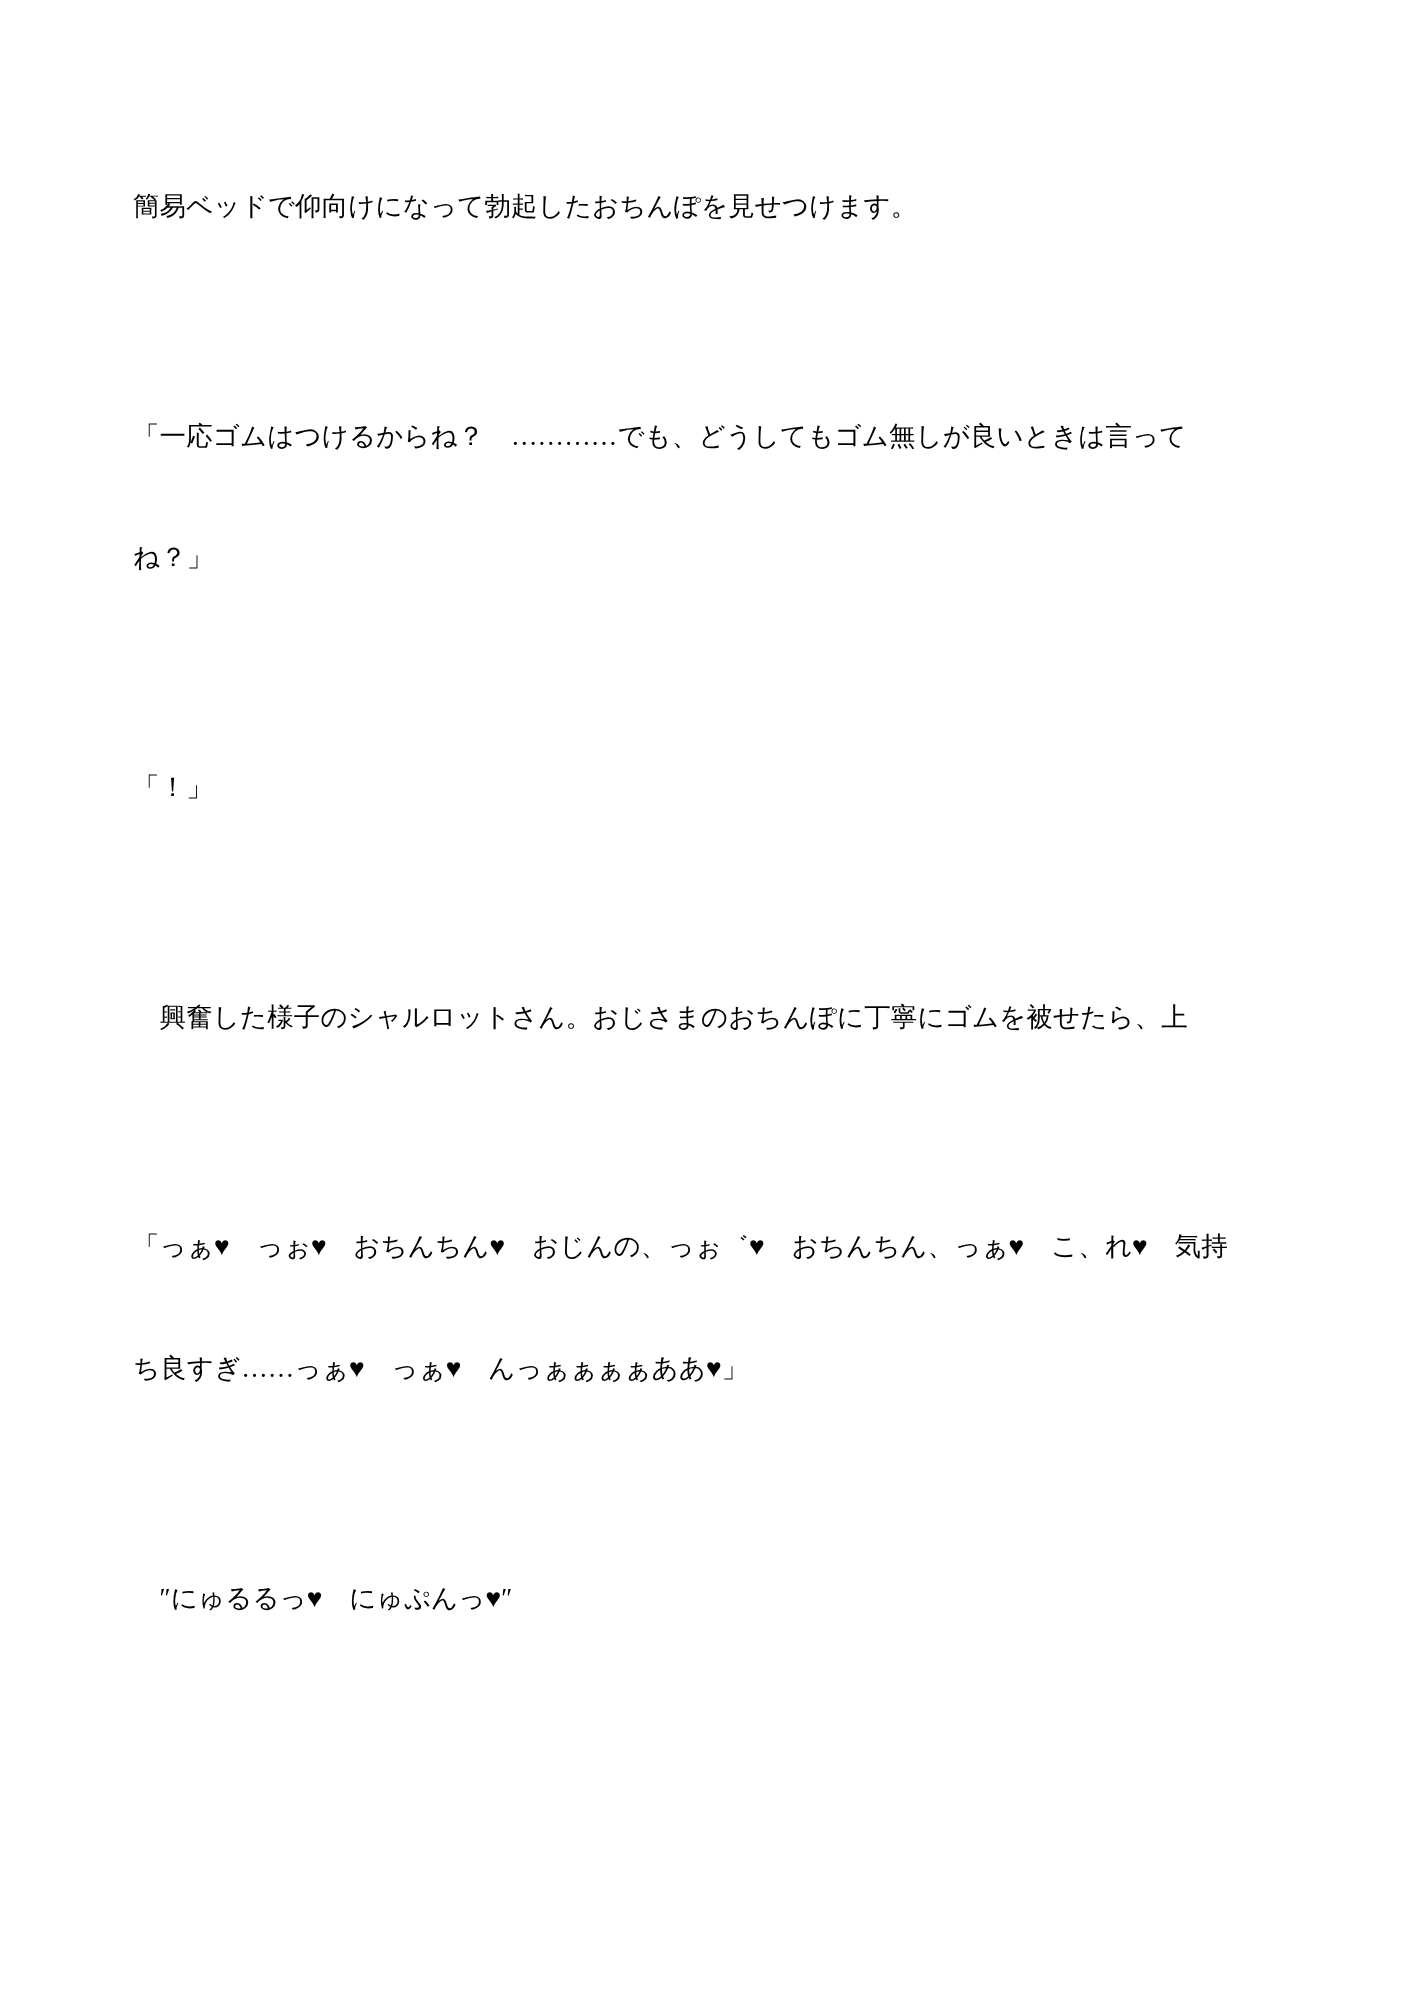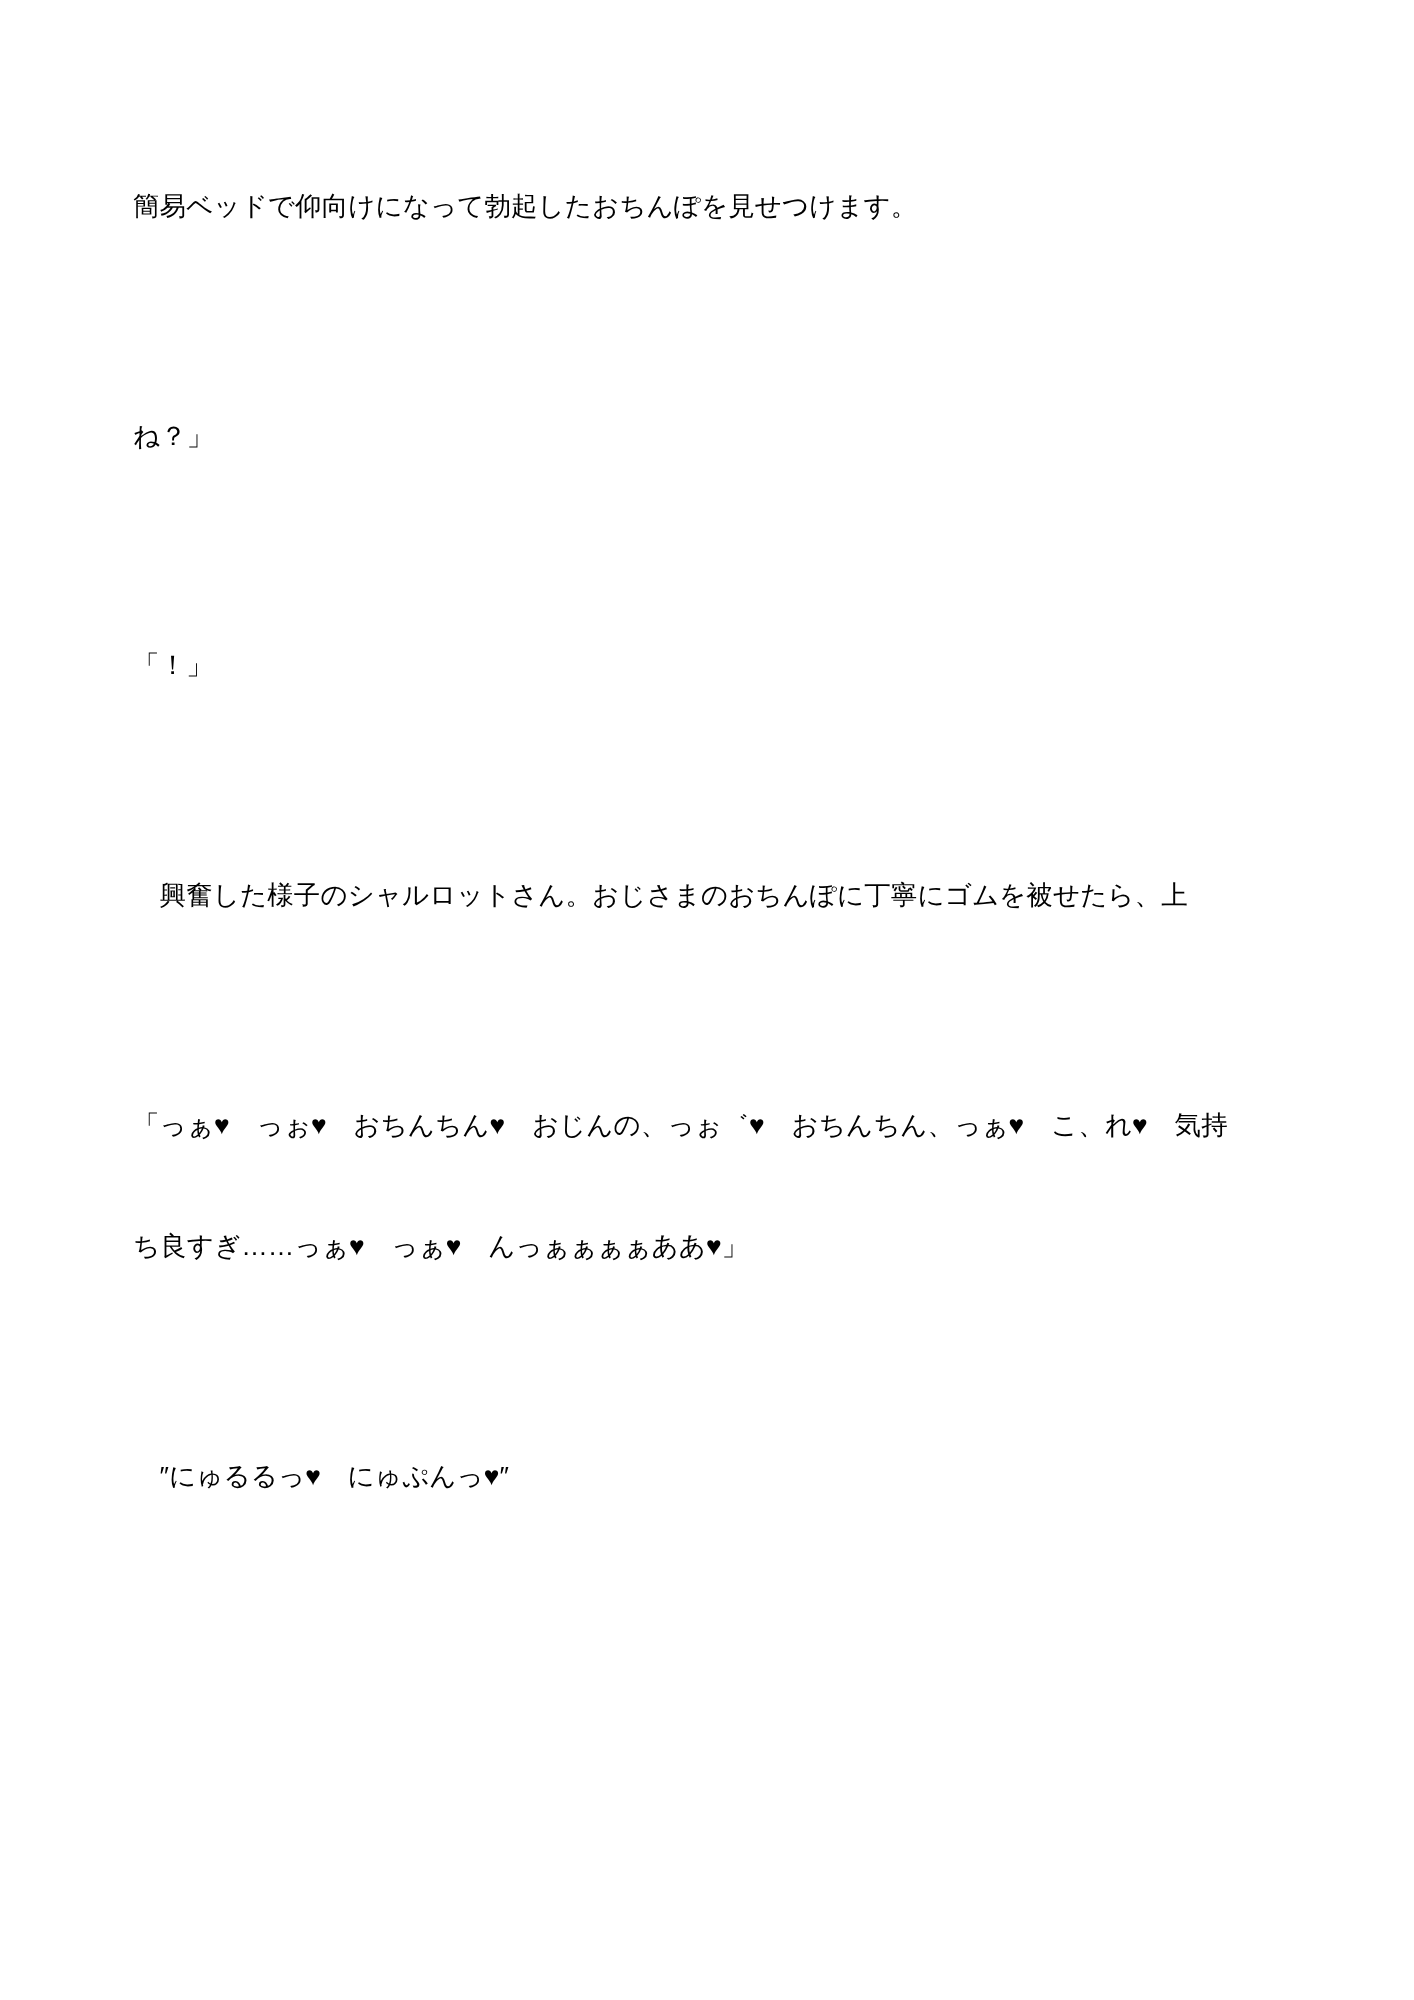--- a/index.html
+++ b/index.html
@@ -27,32 +27,34 @@
     letter-spacing: 0.1px;
     margin: 0 0 27px 0;
     text-align: left;
     white-space: pre-wrap;
     word-break: break-all;
   }
   .line {
     display: block;
     white-space: pre-wrap;
     word-break: break-all;
+    font-family: Liberation Serif, serif;
   }
 </style>
 </head>
 <body>
 
 <div id="page">
 
   <div class="para">
     <span class="line">簡易ベッドで仰向けになって勃起したおちんぽを見せつけます。</span>
   </div>
 
   <div class="para">
+    <span class="line">「一応ゴムはつけるからね？　…………でも、どうしてもゴム無しが良いときは言って</span>
     <span class="line">ね？」</span>
   </div>
 
   <div class="para">
     <span class="line">「！」</span>
   </div>
 
   <div class="para">
     <span class="line">　興奮した様子のシャルロットさん。おじさまのおちんぽに丁寧にゴムを被せたら、上</span>
   </div>

